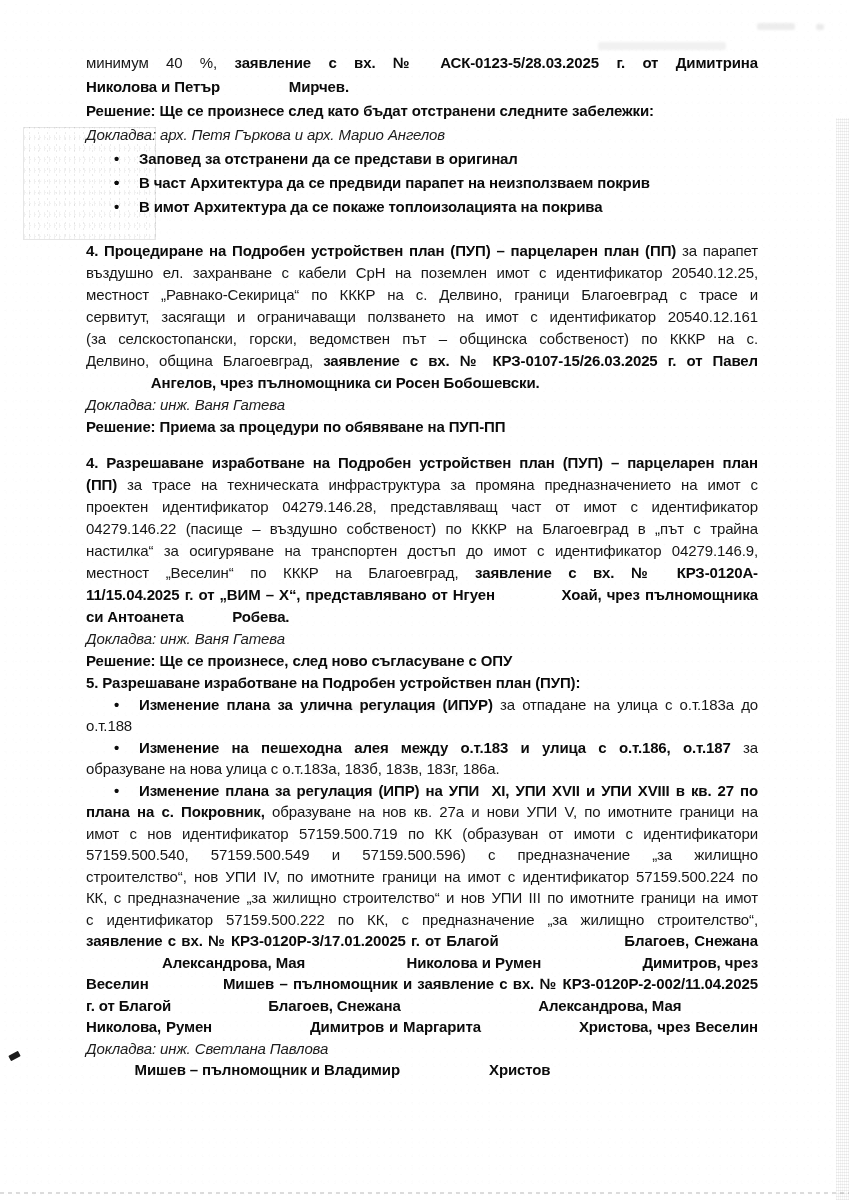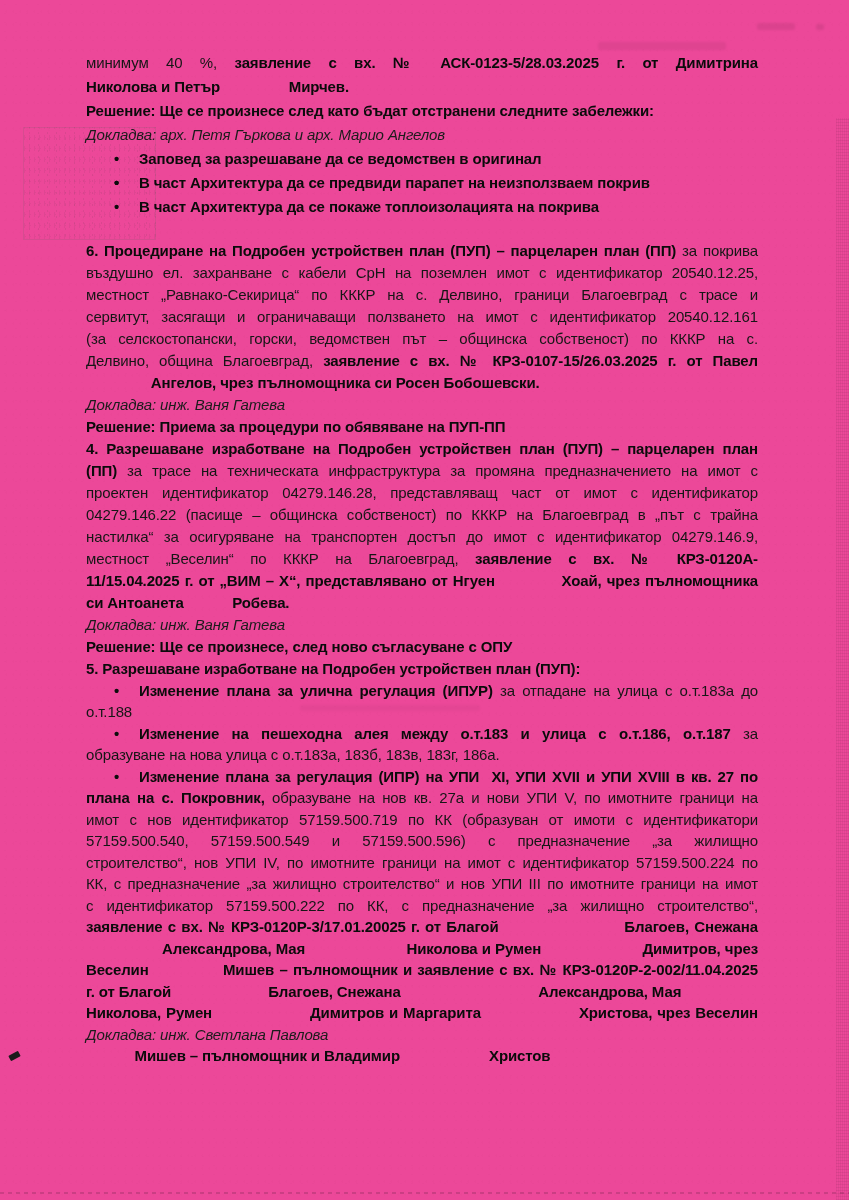--- a/index.html
+++ b/index.html
@@ -1,37 +1,37 @@
 <!DOCTYPE html>
 <html><head>
 <meta charset="utf-8">
 <style>
   html,body{margin:0;padding:0;}
   body{width:849px;height:1200px;overflow:hidden;background:#e9e9e7;}
   .page{
-    position:relative;width:849px;height:1200px;background:#ec4899;
+    position:relative;width:849px;height:1200px;background:#ffffff;
     font-family:"Liberation Sans",sans-serif;color:#161616;overflow:hidden;
   }
   
   .scan-noise{
     position:absolute;inset:0;pointer-events:none;opacity:.5;
     background-image:
       radial-gradient(rgba(0,0,0,.022) 1px, transparent 1px),
       radial-gradient(rgba(0,0,0,.015) 1px, transparent 1px);
     background-size:11px 9px,7px 13px;background-position:0 0,3px 5px;
   }
   .content{
     position:absolute;left:86px;top:51px;width:672px;
     font-size:15px;letter-spacing:-0.12px;
   }
   .block{margin:0;}
   .block[data-block="b1"] .line{line-height:24px;}
   .block[data-block="b3"]{margin-top:21px;}
   .block[data-block="b3"] .line{line-height:22px;}
-  .block[data-block="b4"]{}
+  .block[data-block="b4"]{margin-top:14px;}
   .block[data-block="b4"] .line{line-height:22px;}
   .block[data-block="b5"]{margin-top:0;}
   .block[data-block="b5"] .line{line-height:21.5px;}
   .line{white-space:normal;}
   .line.j{text-align:justify;text-align-last:justify;text-justify:inter-word;}
   .line.bullet{position:relative;padding-left:53px;}
   .line .dot{position:absolute;left:28px;top:0;font-weight:700;color:#0c0c0c;}
   .seg-r{font-weight:400;}
   .seg-b{font-weight:700;color:#0b0b0b;}
   .seg-i{font-style:italic;font-weight:400;color:#1c1c1c;}
@@ -80,41 +80,41 @@
   <div class="smudge s4"></div>
 
   <div class="bleed-box"></div>
 
   <div class="content">
       <div class="block" data-block="b1">
         <div class="line j"><span class="seg-r">минимум 40 %, </span><span class="seg-b">заявление с вх. № АСК-0123-5/28.03.2025 г. от Димитрина</span></div>
         <div class="line"><span class="seg-b">Николова и Петър</span><span class="gap">&nbsp;&nbsp;&nbsp;&nbsp;&nbsp;&nbsp;&nbsp;&nbsp;&nbsp;&nbsp;&nbsp;&nbsp;&nbsp;&nbsp;&nbsp;&nbsp;&nbsp;</span><span class="seg-b">Мирчев.</span></div>
         <div class="line"><span class="seg-b">Решение: Ще се произнесе след като бъдат отстранени следните забележки:</span></div>
         <div class="line"><span class="seg-i">Докладва: арх. Петя Гъркова и арх. Марио Ангелов</span></div>
-        <div class="line bullet"><span class="dot">•</span><span class="seg-b">Заповед за разрешаване да се ведомствен в оригинал</span></div>
+        <div class="line bullet"><span class="dot">•</span><span class="seg-b">Заповед за отстранени да се представи в оригинал</span></div>
         <div class="line bullet"><span class="dot">•</span></div>
         <div class="line bullet"><span class="dot">•</span><span class="seg-b">В част Архитектура да се предвиди парапет на неизползваем покрив</span></div>
-        <div class="line bullet"><span class="dot">•</span><span class="seg-b">В част Архитектура да се покаже топлоизолацията на покрива</span></div>
+        <div class="line bullet"><span class="dot">•</span><span class="seg-b">В имот Архитектура да се покаже топлоизолацията на покрива</span></div>
       </div>
       <div class="block" data-block="b3">
-        <div class="line j"><span class="seg-b">6. Процедиране на Подробен устройствен план (ПУП) – парцеларен план (ПП)</span><span class="seg-r"> за покрива</span></div>
+        <div class="line j"><span class="seg-b">4. Процедиране на Подробен устройствен план (ПУП) – парцеларен план (ПП)</span><span class="seg-r"> за парапет</span></div>
         <div class="line j"><span class="seg-r">въздушно ел. захранване с кабели СрН на поземлен имот с идентификатор 20540.12.25,</span></div>
         <div class="line j"><span class="seg-r">местност „Равнако-Секирица“ по КККР на с. Делвино, граници Благоевград с трасе и</span></div>
         <div class="line j"><span class="seg-r">сервитут, засягащи и ограничаващи ползването на имот с идентификатор 20540.12.161</span></div>
         <div class="line j"><span class="seg-r">(за селскостопански, горски, ведомствен път – общинска собственост) по КККР на с.</span></div>
         <div class="line j"><span class="seg-r">Делвино, община Благоевград, </span><span class="seg-b">заявление с вх. № КРЗ-0107-15/26.03.2025 г. от Павел</span></div>
         <div class="line"><span class="gap">&nbsp;&nbsp;&nbsp;&nbsp;&nbsp;&nbsp;&nbsp;&nbsp;&nbsp;&nbsp;&nbsp;&nbsp;&nbsp;&nbsp;&nbsp;&nbsp;</span><span class="seg-b">Ангелов, чрез пълномощника си Росен Бобошевски.</span></div>
         <div class="line"><span class="seg-i">Докладва: инж. Ваня Гатева</span></div>
         <div class="line"><span class="seg-b">Решение: Приема за процедури по обявяване на ПУП-ПП</span></div>
       </div>
       <div class="block" data-block="b4">
         <div class="line j"><span class="seg-b">4. Разрешаване изработване на Подробен устройствен план (ПУП) – парцеларен план</span></div>
         <div class="line j"><span class="seg-b">(ПП)</span><span class="seg-r"> за трасе на техническата инфраструктура за промяна предназначението на имот с</span></div>
         <div class="line j"><span class="seg-r">проектен идентификатор 04279.146.28, представляващ част от имот с идентификатор</span></div>
-        <div class="line j"><span class="seg-r">04279.146.22 (пасище – общинска собственост) по КККР на Благоевград в „път с трайна</span></div>
+        <div class="line j"><span class="seg-r">04279.146.22 (пасище – въздушно собственост) по КККР на Благоевград в „път с трайна</span></div>
         <div class="line j"><span class="seg-r">настилка“ за осигуряване на транспортен достъп до имот с идентификатор 04279.146.9,</span></div>
         <div class="line j"><span class="seg-r">местност „Веселин“ по КККР на Благоевград, </span><span class="seg-b">заявление с вх. № КРЗ-0120А-</span></div>
         <div class="line j"><span class="seg-b">11/15.04.2025 г. от „ВИМ – Х“, представлявано от Нгуен</span><span class="gap">&nbsp;&nbsp;&nbsp;&nbsp;&nbsp;&nbsp;&nbsp;&nbsp;&nbsp;&nbsp;&nbsp;&nbsp;&nbsp;</span><span class="seg-b">Хоай, чрез пълномощника</span></div>
         <div class="line"><span class="seg-b">си Антоанета</span><span class="gap">&nbsp;&nbsp;&nbsp;&nbsp;&nbsp;&nbsp;&nbsp;&nbsp;&nbsp;&nbsp;&nbsp;&nbsp;</span><span class="seg-b">Робева.</span></div>
         <div class="line"><span class="seg-i">Докладва: инж. Ваня Гатева</span></div>
         <div class="line"><span class="seg-b">Решение: Ще се произнесе, след ново съгласуване с ОПУ</span></div>
       </div>
       <div class="block" data-block="b5">
         <div class="line"><span class="seg-b">5. Разрешаване изработване на Подробен устройствен план (ПУП):</span></div>
         <div class="line j bullet"><span class="dot">•</span><span class="seg-b">Изменение плана за улична регулация (ИПУР)</span><span class="seg-r"> за отпадане на улица с о.т.183а до</span></div>

